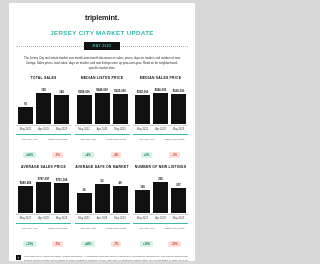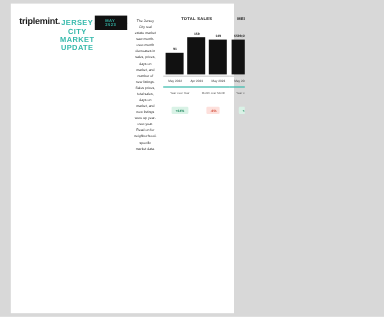--- a/index.html
+++ b/index.html
@@ -11,21 +11,21 @@
     align-items: flex-start;
     justify-content: center;
   }
   .page {
     width: 186px;
     height: 258px;
     margin-top: 3px;
     background: #ffffff;
     padding: 6px 7px 3px 7px;
     display: flex;
-    flex-direction: row;
+    flex-direction: column;
   }
   .logo {
     text-align: center;
     font-size: 7.5px;
     font-weight: bold;
     color: #1a1a1a;
     letter-spacing: -0.2px;
     margin-top: 4px;
   }
   .subtitle {

